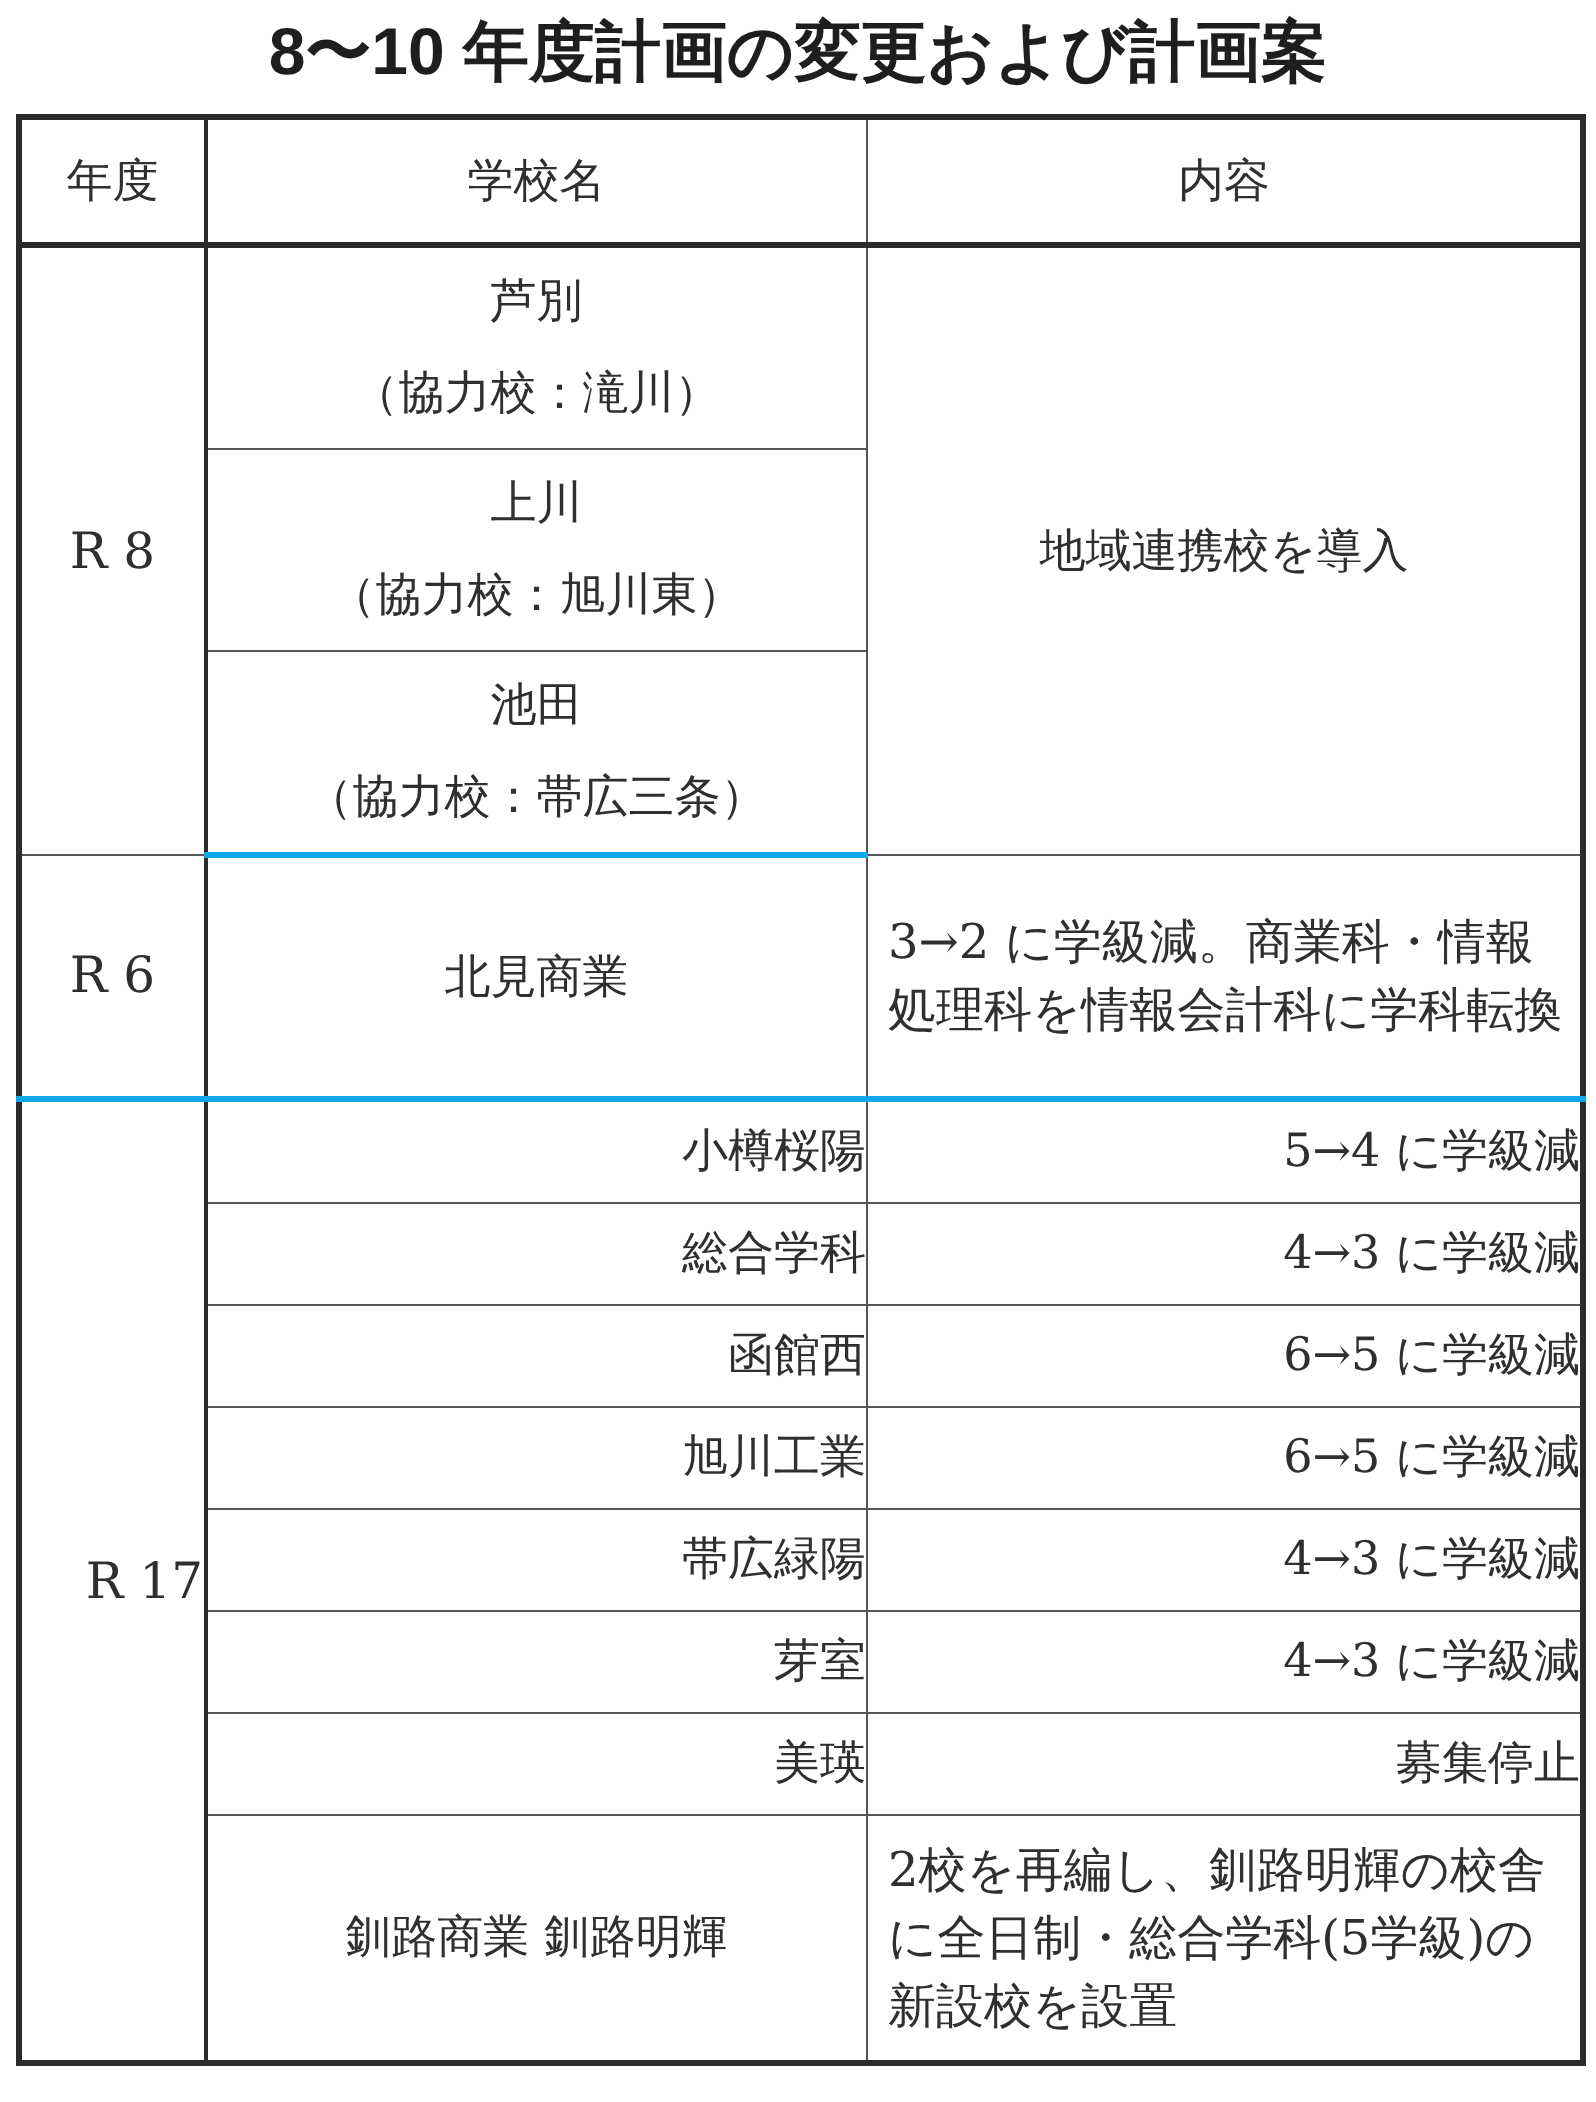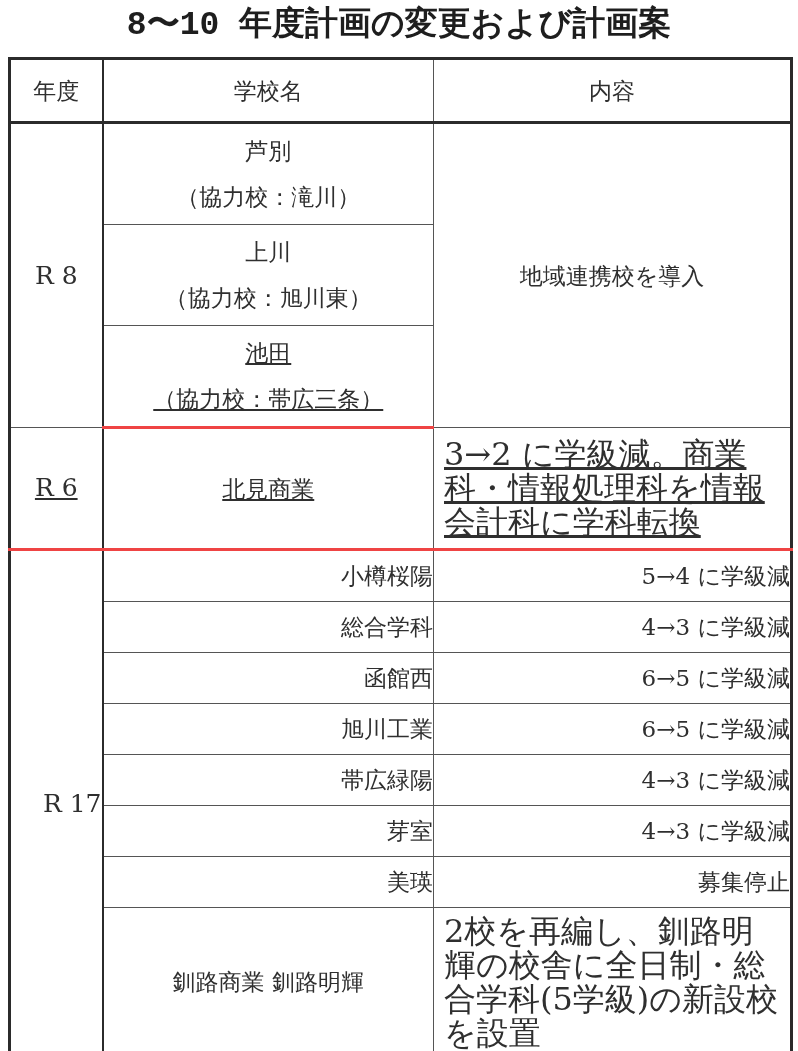--- a/index.html
+++ b/index.html
@@ -1,31 +1,31 @@
 <!DOCTYPE html>
 <html><head>
 <meta charset="utf-8">
 <style>
   html, body { margin:0; padding:0; background:#ffffff; }
   body { width:798px; height:1051px; position:relative; overflow:hidden;
          font-family: "DejaVu Serif", "Liberation Serif", serif; color:#2a2a2a; }
   .title { position:absolute; left:0; top:4px; width:798px; text-align:center;
-           font-family: Liberation Mono, monospace; font-weight:bold;
+           font-family: Liberation Sans, sans-serif; font-weight:bold;
            font-size:33px; letter-spacing:0px; color:#1e1e1e; line-height:44px; }
   table { position:absolute; left:8px; top:57px; width:782px; border-collapse:collapse;
           border:3px solid #2b2b2b; table-layout:fixed; }
   td, th { border:1px solid #555; text-align:center; vertical-align:middle;
            font-weight:normal; font-size:23px; padding:0; line-height:36px; color:#2f2f2f; }
   th { height:61px; }
-  tr.grp-end td { border-bottom:3px solid #ef4444;text-decoration:underline; }
+  tr.grp-end td { border-bottom:3px solid #0ea5e9; }
   tr.head th { border-bottom:3px solid #2b2b2b; }
   td.year { border-right:2px solid #2b2b2b; font-size:25px; }
   th.year { border-right:2px solid #2b2b2b; }
   .multi { display:block; line-height:52px; }
-  .left { text-align:left; padding:6px 6px 6px 10px; line-height:34px; font-size:32px; }
+  .left { text-align:left; padding:6px 6px 6px 10px; line-height:34px; font-size:24px; }
   .r8 td.sch { height:100px; }
   .r10 td { height:50px;text-align:right; }
 </style>
 </head>
 <body>
 
 <div class="title">8〜10 年度計画の変更および計画案</div>
 
 <table>
   <colgroup>

